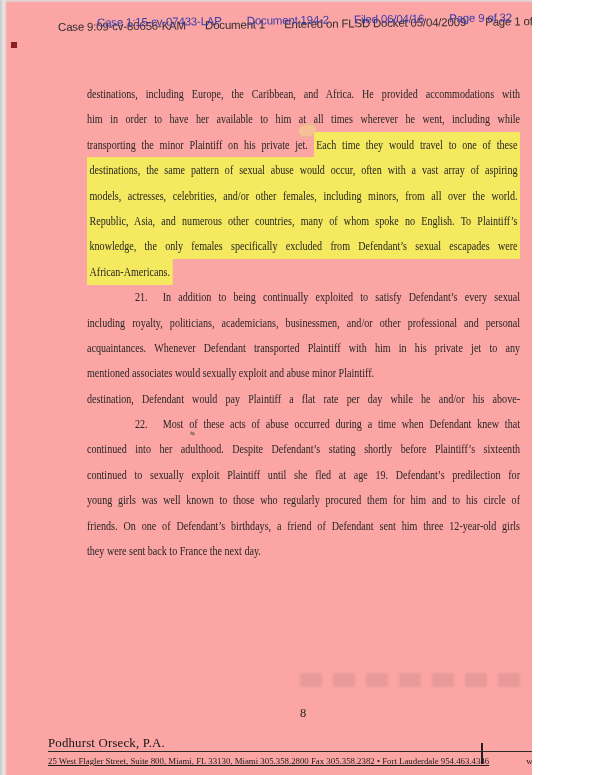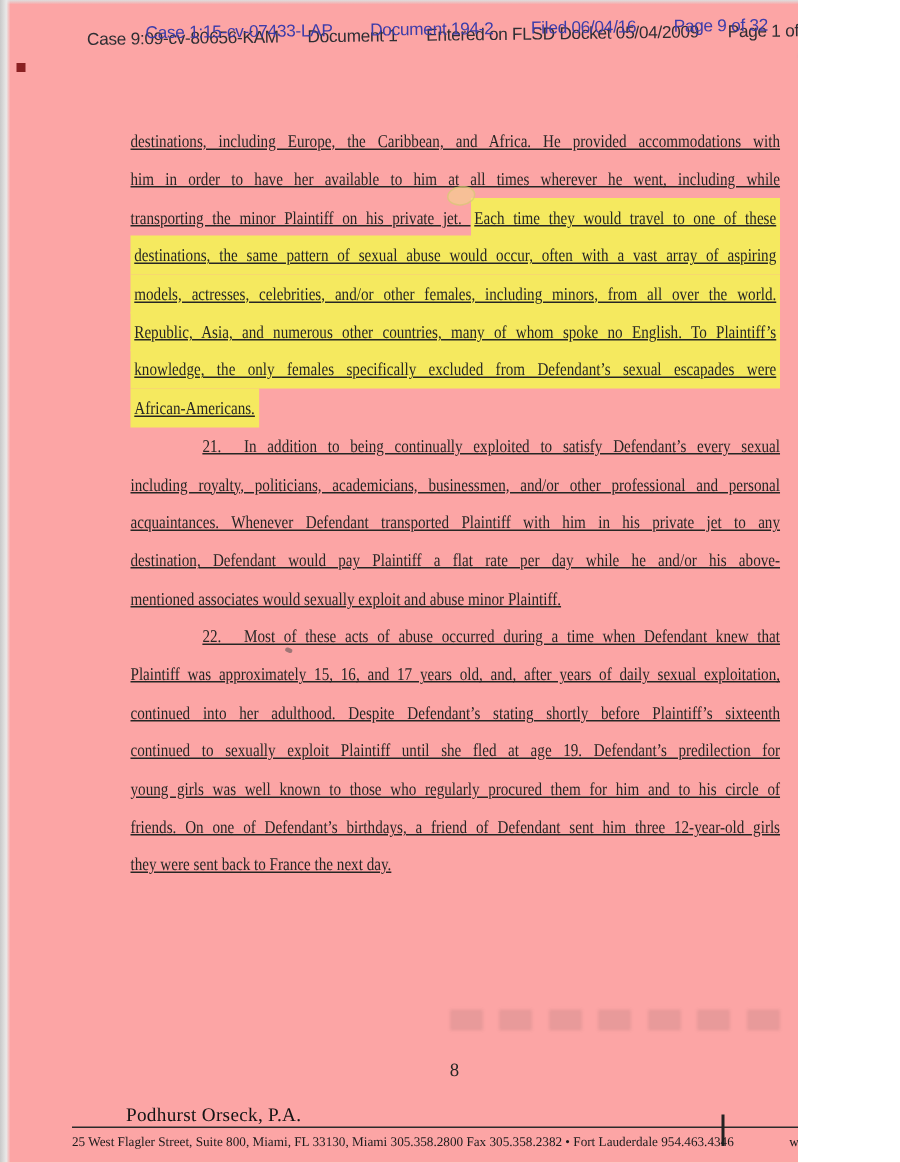--- a/index.html
+++ b/index.html
@@ -29,21 +29,21 @@
     position:absolute; left:532px; top:27px; width:60px;
     font-family:"Liberation Sans", sans-serif; font-size:13px; font-weight:bold;
     font-style:italic; letter-spacing:1.5px; color:var(--watermark_pink,#dda3ac);
     opacity:.65; filter:blur(1px);
   }
   .red-mark{
     position:absolute; left:11px; top:42px; width:6px; height:6px;
     background:var(--red_mark,#8a2022);
   }
   
-  .doc-body{ position:absolute; left:87px; top:82px; width:433px;text-decoration:underline; }
+  .doc-body{ position:absolute; left:87px; top:82px; width:433px; }
   .paragraph{ margin:0; }
   .line{ width:433px; height:25.4px; }
   .line .inner{
     width:515px; line-height:25.4px; font-size:12px;
     transform:scaleX(0.8408); transform-origin:0 0;
     text-align:justify; white-space:normal;
   }
   .line .inner.j{ text-align-last:justify; }
   .line .inner.ind{ text-indent:57px; }
   .hl{ background:var(--highlight,#f5e95f); padding:6px 3px; }
@@ -62,33 +62,33 @@
     position:absolute; left:190px; top:432px; width:5px; height:3px;
     background:rgba(80,80,80,.55); border-radius:2px; transform:rotate(20deg);
   }
   .page-number{
     position:absolute; left:0; top:706px; width:606px;
     text-align:center; font-size:12.5px;
   }
   
   .footer-firm{
     position:absolute; left:48px; top:736px;
-    font-size:12.8px; color:#141414; letter-spacing:.2px;margin-left:36px;
+    font-size:12.8px; color:#141414; letter-spacing:.2px;
   }
   .footer-rule{
     position:absolute; left:48px; top:751px; width:528px; height:1.3px;
     background:#2a2a2a;
   }
   .footer-tick{
     position:absolute; left:481px; top:743px; width:1.6px; height:21px;
     background:#222;
   }
   .footer-address{
     position:absolute; left:48px; top:756px; width:420px;
-    font-size:8.8px; color:#1c1c1c; white-space:nowrap;
+    font-size:8.8px; color:#1c1c1c; white-space:nowrap;text-decoration:underline;
   }
   .footer-site{
     position:absolute; left:515px; top:756px; width:80px;
     font-size:8.8px; color:#1c1c1c; text-align:right; white-space:nowrap;
   }
 </style>
 </head>
 <body>
 
 <div class="page">
@@ -141,32 +141,29 @@
         <div class="line">
           <div class="inner j ind"><span>21.   In addition to being continually exploited to satisfy Defendant’s every sexual</span></div>
         </div>
         <div class="line">
           <div class="inner j"><span>including royalty, politicians, academicians, businessmen, and/or other professional and personal</span></div>
         </div>
         <div class="line">
           <div class="inner j"><span>acquaintances.  Whenever Defendant transported Plaintiff with him in his private jet to any</span></div>
         </div>
         <div class="line">
-          <div class="inner j"><span>destination, Defendant would pay Plaintiff a flat rate per day while he and/or his above-</span></div>
+          <div class="inner"><span>mentioned associates would sexually exploit and abuse minor Plaintiff.</span></div>
         </div>
         <div class="line">
-          <div class="inner"><span>mentioned associates would sexually exploit and abuse minor Plaintiff.</span></div>
+          <div class="inner j"><span>destination, Defendant would pay Plaintiff a flat rate per day while he and/or his above-</span></div>
         </div>
       </div>
       <div class="paragraph">
         <div class="line">
           <div class="inner j ind"><span>22.   Most of these acts of abuse occurred during a time when Defendant knew that</span></div>
-        </div>
-        <div class="line">
-          <div class="inner j"><span>Plaintiff was approximately 15, 16, and 17 years old, and, after years of daily sexual exploitation,</span></div>
         </div>
         <div class="line">
           <div class="inner j"><span>continued into her adulthood.  Despite Defendant’s stating shortly before Plaintiff’s sixteenth</span></div>
         </div>
         <div class="line">
           <div class="inner j"><span>continued to sexually exploit Plaintiff until she fled at age 19.  Defendant’s predilection for</span></div>
         </div>
         <div class="line">
           <div class="inner j"><span>young girls was well known to those who regularly procured them for him and to his circle of</span></div>
         </div>

